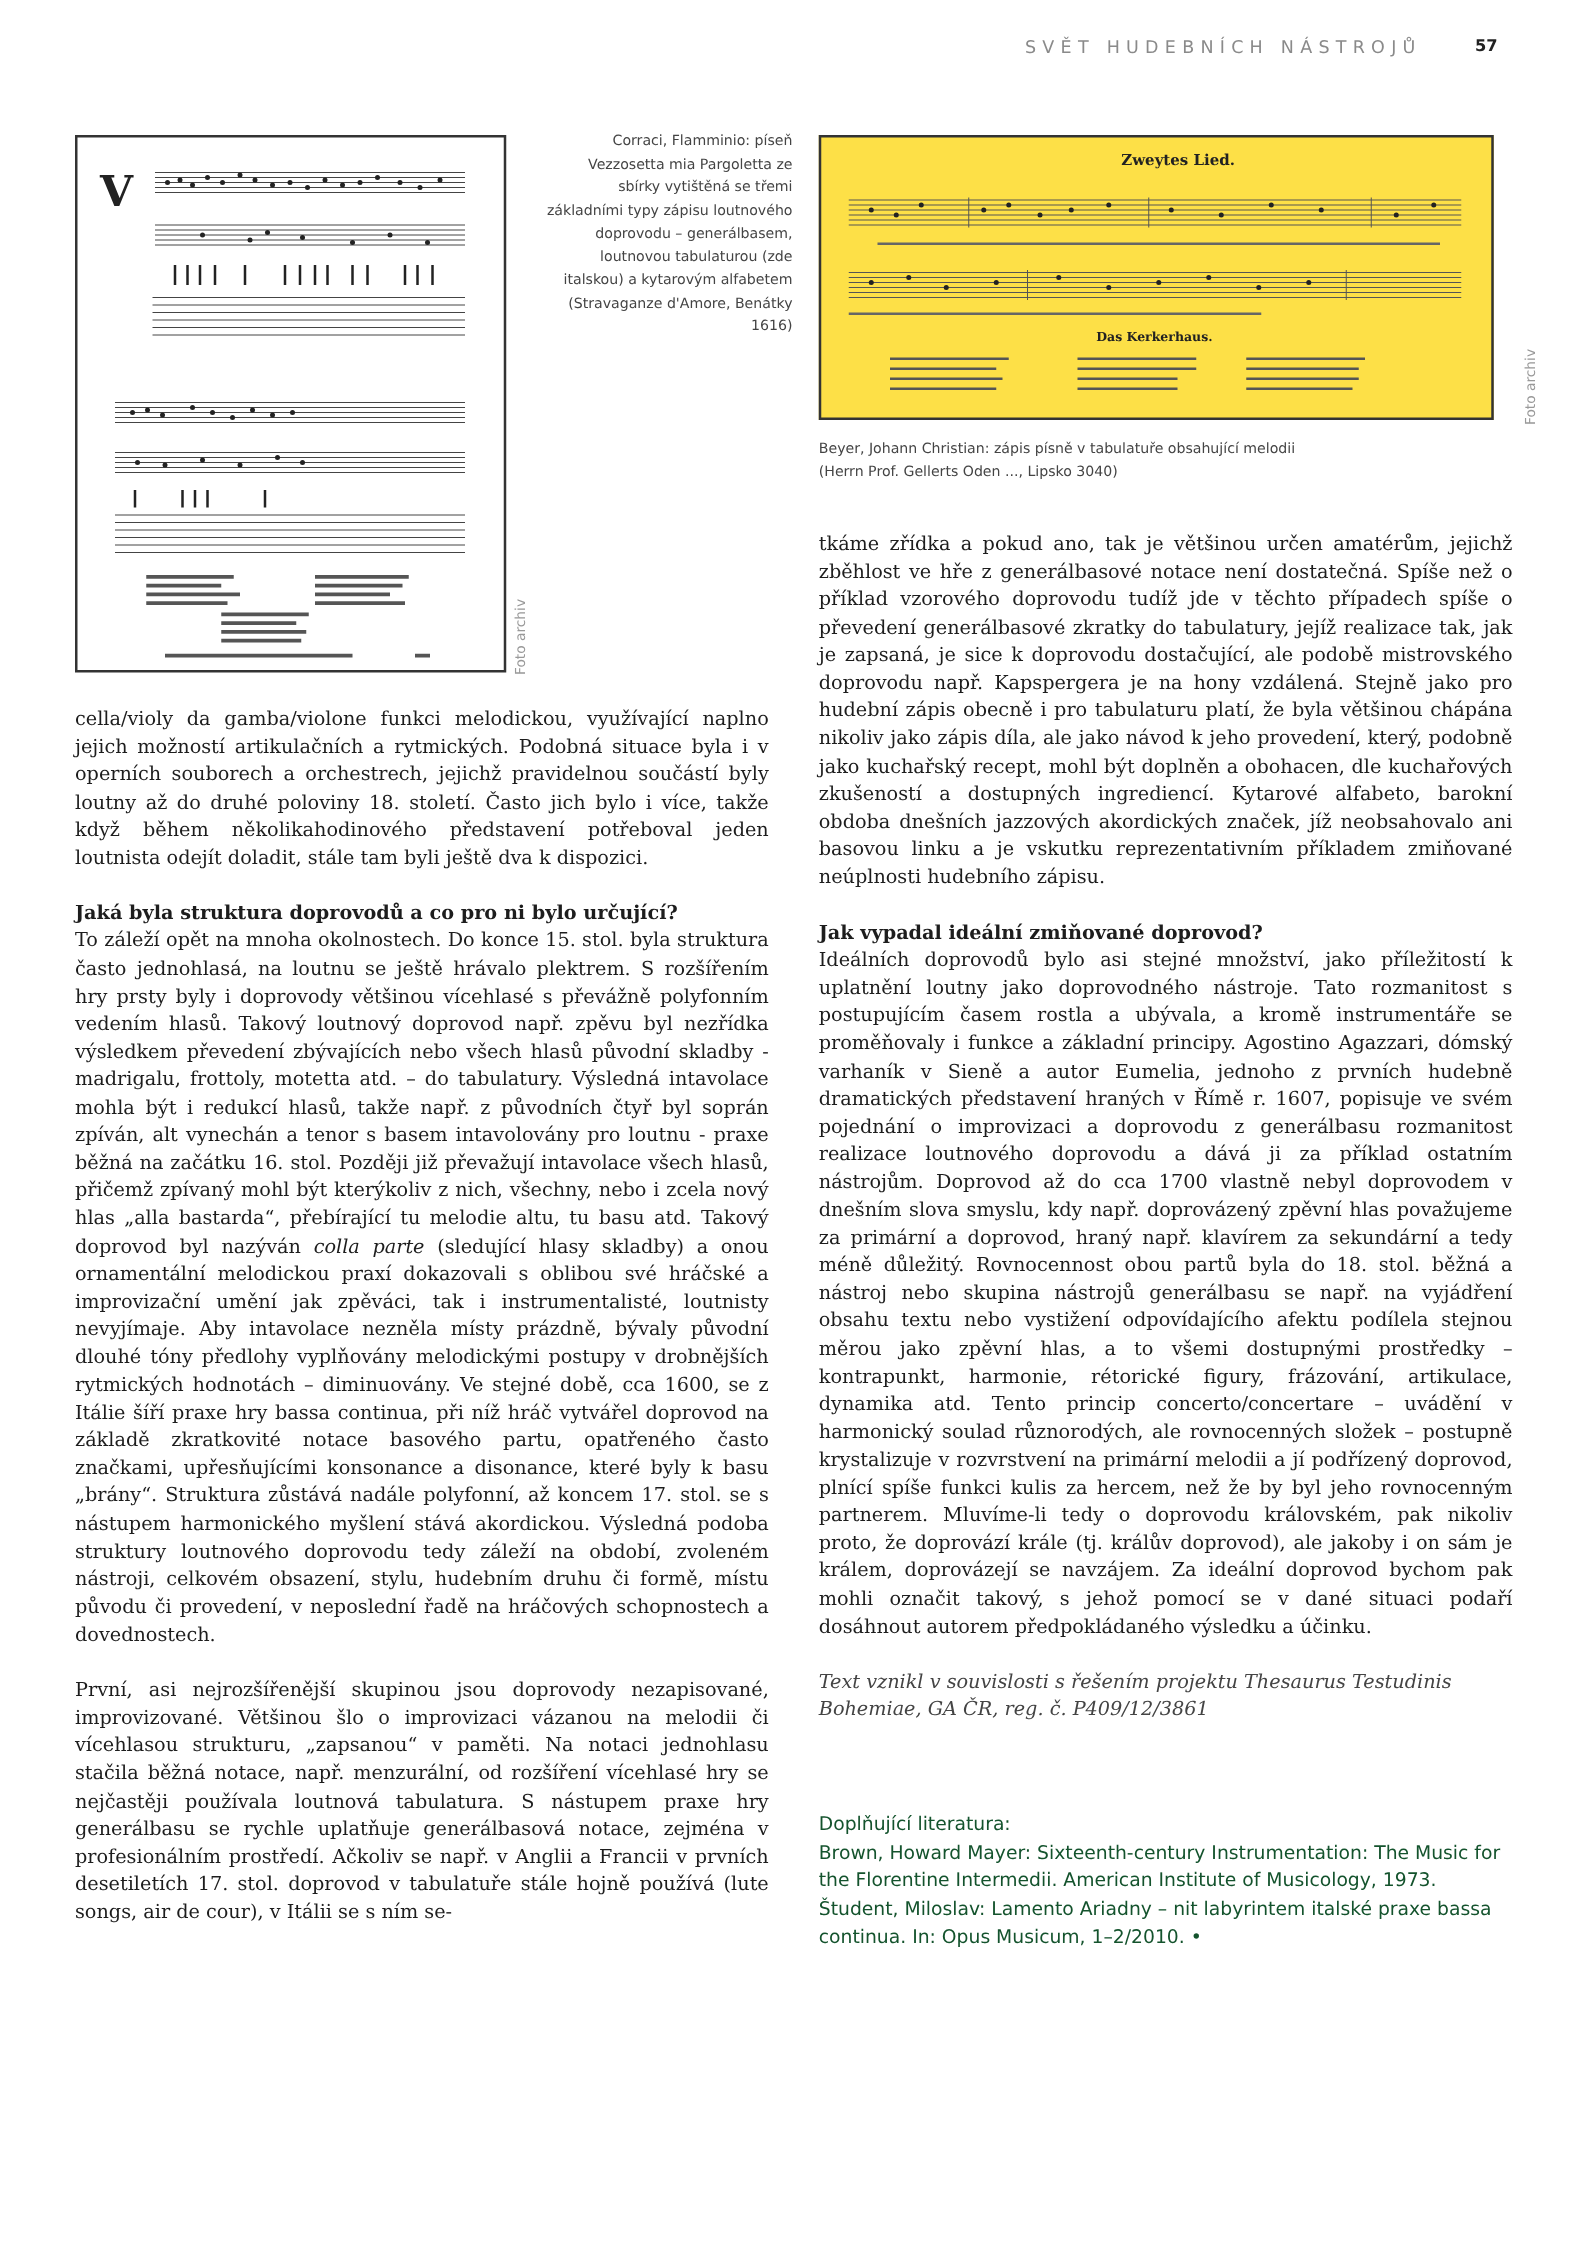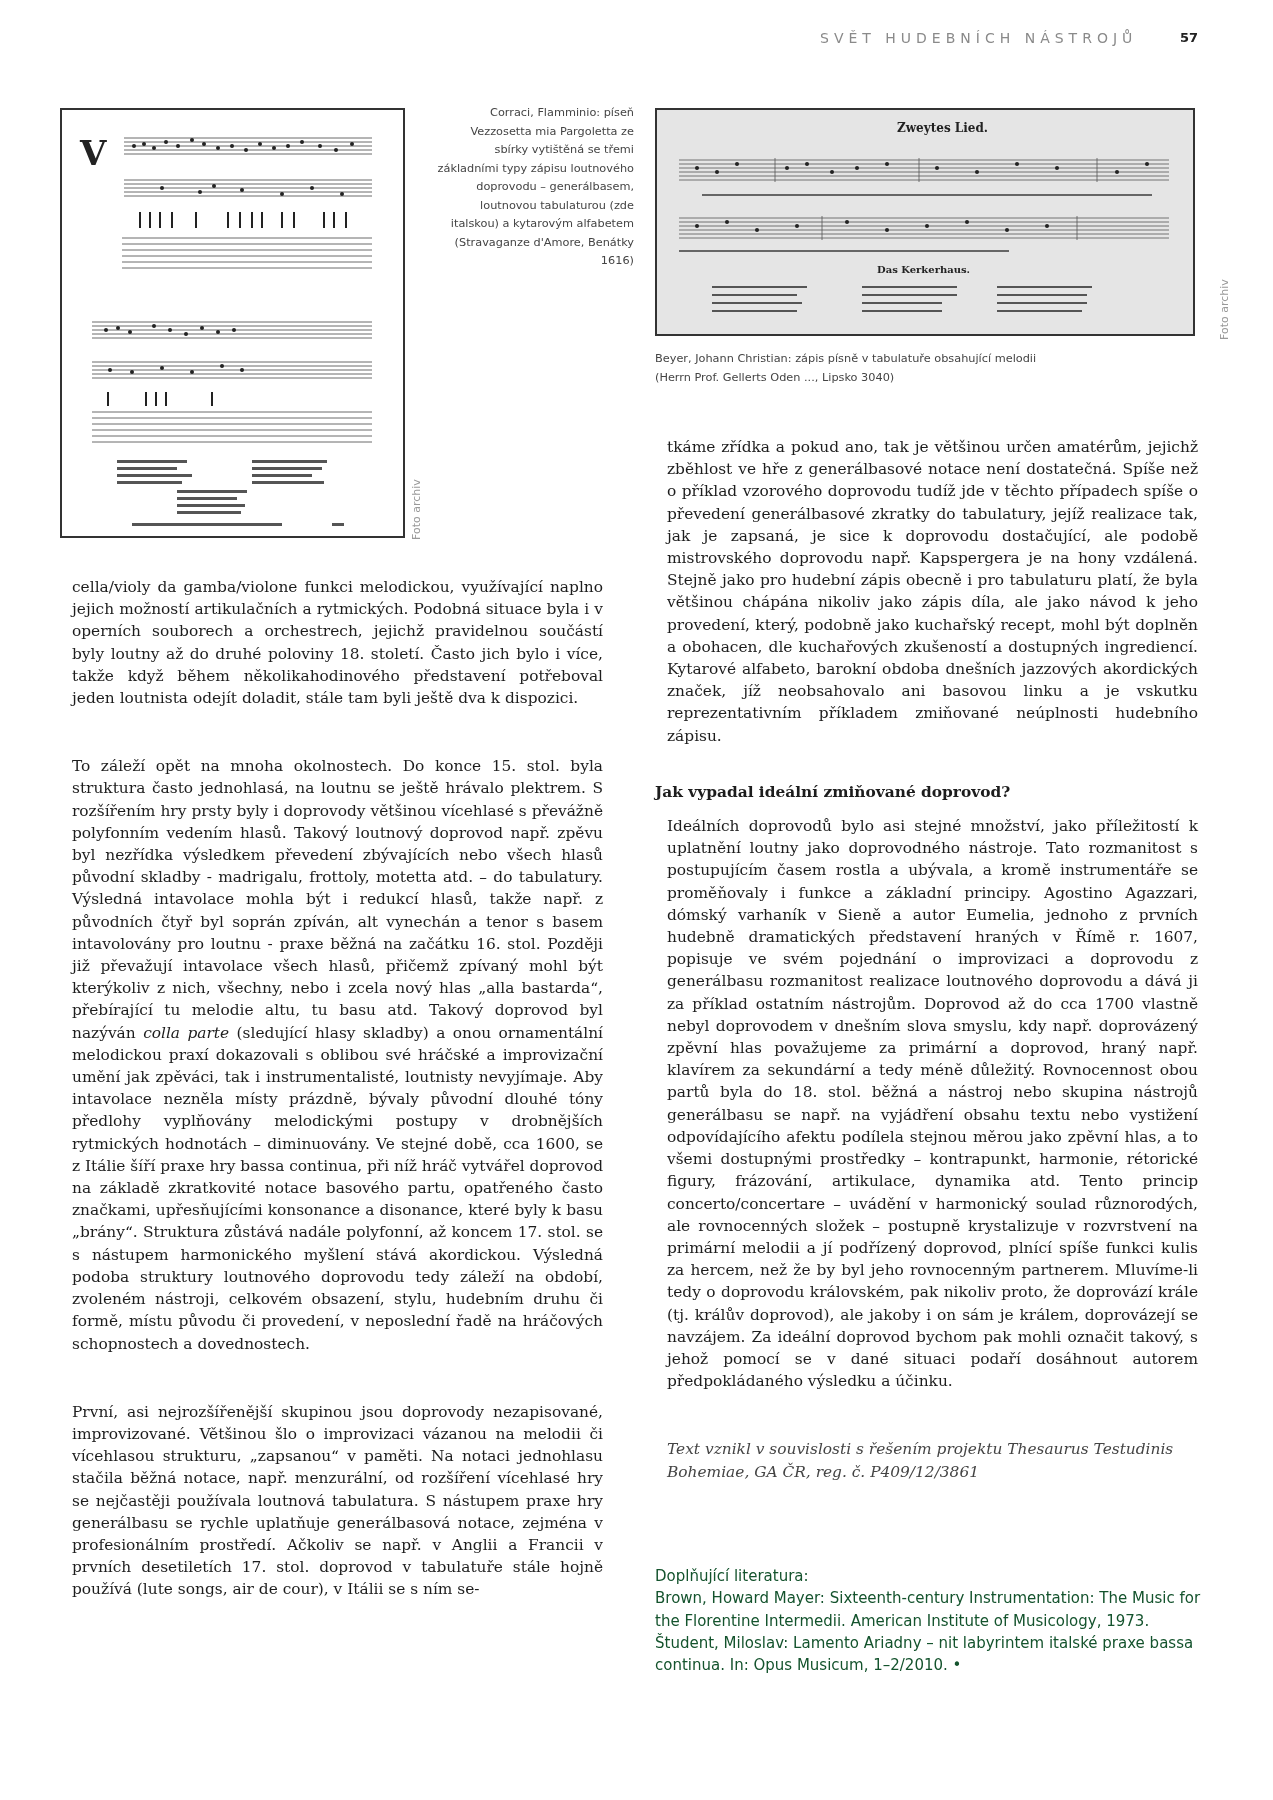--- a/index.html
+++ b/index.html
@@ -1,33 +1,33 @@
 <!DOCTYPE html>
 <html><head>
 <meta charset="utf-8">
 <style>
   html, body { margin: 0; padding: 0; background: #ffffff; }
   body { width: 1273px; height: 1800px; position: relative; overflow: hidden; color: #1a1a1a; }
   .running-head { position: absolute; top: 30px; left: 820px; font-family: "DejaVu Sans", sans-serif; font-size: 14px; letter-spacing: 5px; color: #8a8a8a; }
   .page-number { position: absolute; top: 30px; left: 1180px; font-family: "DejaVu Sans", sans-serif; font-weight: bold; font-size: 13px; color: #222; }
 
   .figure-left { position: absolute; left: 60px; top: 108px; width: 345px; height: 430px; border: 2px solid #333; background: #fff; box-sizing: border-box; }
-  .figure-right { position: absolute; left: 655px; top: 108px; width: 540px; height: 228px; border: 2px solid #333; background: #e5e5e5; box-sizing: border-box; text-decoration: underline; }
+  .figure-right { position: absolute; left: 655px; top: 108px; width: 540px; height: 228px; border: 2px solid #333; background: #fde047; box-sizing: border-box; text-decoration: underline; }
   .photo-credit { position: absolute; font-family: "DejaVu Sans", sans-serif; font-size: 11px; color: #999; transform: rotate(-90deg); transform-origin: left top; white-space: nowrap; }
   .credit-left { left: 410px; top: 540px; }
   .credit-right { left: 1218px; top: 340px; }
 
   .caption { position: absolute; font-family: "DejaVu Sans", sans-serif; font-size: 11.3px; line-height: 18.5px; color: #444; }
   .caption-left { left: 434px; top: 104px; width: 200px; text-align: right; }
   .caption-right { left: 655px; top: 350px; width: 560px; }
 
   .col { position: absolute; font-family: "DejaVu Serif", serif; font-size: 15.4px; line-height: 22.2px; color: #1d1d1d; text-align: justify; }
   .col-left { left: 60px; top: 564px; width: 555px; }
   .col-right { left: 655px; top: 424px; width: 555px; }
-  .col p { margin: 12px; }
+  .col p { margin: 0; }
   .col h3 { margin: 0; font-family: "DejaVu Serif", serif; font-weight: bold; font-size: 15.4px; line-height: 22.2px; }
   .gap { height: 22px; }
   .italic { font-style: italic; color: #444; }
   .lit { font-family: "DejaVu Sans", sans-serif; font-size: 15px; line-height: 22.4px; color: #14532d; text-align: left; margin-top: 48px; }
   .lit p { margin: 0; }
 
   
   .score svg { display: block; }
 </style>
 </head>
@@ -235,20 +235,21 @@
 </div>
 <div class="photo-credit credit-right">Foto archiv</div>
 <div class="caption caption-right">
   <div>Beyer, Johann Christian: zápis písně v tabulatuře obsahující melodii</div>
   <div>(Herrn Prof. Gellerts Oden ..., Lipsko 3040)</div>
 </div>
 
 <div class="col col-left">
   <p>cella/violy da gamba/violone funkci melodickou, využívající naplno jejich možností artikulačních a rytmických. Podobná situace byla i v operních souborech a orchestrech, jejichž pravidelnou součástí byly loutny až do druhé poloviny 18. století. Často jich bylo i více, takže když během několikahodinového představení potřeboval jeden loutnista odejít doladit, stále tam byli ještě dva k dispozici.</p>
   <div class="gap"></div>
+  <h3>Jaká byla struktura doprovodů a co pro ni bylo určující?</h3>
   <p><span>To záleží opět na mnoha okolnostech. Do konce 15. stol. byla struktura často jednohlasá, na loutnu se ještě hrávalo plektrem. S rozšířením hry prsty byly i doprovody většinou vícehlasé s převážně polyfonním vedením hlasů. Takový loutnový doprovod např. zpěvu byl nezřídka výsledkem převedení zbývajících nebo všech hlasů původní skladby - madrigalu, frottoly, motetta atd. – do tabulatury. Výsledná intavolace mohla být i redukcí hlasů, takže např. z původních čtyř byl soprán zpíván, alt vynechán a tenor s basem intavolovány pro loutnu - praxe běžná na začátku 16. stol. Později již převažují intavolace všech hlasů, přičemž zpívaný mohl být kterýkoliv z nich, všechny, nebo i zcela nový hlas „alla bastarda“, přebírající tu melodie altu, tu basu atd. Takový doprovod byl nazýván </span><em>colla parte</em><span> (sledující hlasy skladby) a onou ornamentální melodickou praxí dokazovali s oblibou své hráčské a improvizační umění jak zpěváci, tak i instrumentalisté, loutnisty nevyjímaje. Aby intavolace nezněla místy prázdně, bývaly původní dlouhé tóny předlohy vyplňovány melodickými postupy v drobnějších rytmických hodnotách – diminuovány. Ve stejné době, cca 1600, se z Itálie šíří praxe hry bassa continua, při níž hráč vytvářel doprovod na základě zkratkovité notace basového partu, opatřeného často značkami, upřesňujícími konsonance a disonance, které byly k basu „brány“. Struktura zůstává nadále polyfonní, až koncem 17. stol. se s nástupem harmonického myšlení stává akordickou. Výsledná podoba struktury loutnového doprovodu tedy záleží na období, zvoleném nástroji, celkovém obsazení, stylu, hudebním druhu či formě, místu původu či provedení, v neposlední řadě na hráčových schopnostech a dovednostech.</span></p>
   <div class="gap"></div>
   <p>První, asi nejrozšířenější skupinou jsou doprovody nezapisované, improvizované. Většinou šlo o improvizaci vázanou na melodii či vícehlasou strukturu, „zapsanou“ v paměti. Na notaci jednohlasu stačila běžná notace, např. menzurální, od rozšíření vícehlasé hry se nejčastěji používala loutnová tabulatura. S nástupem praxe hry generálbasu se rychle uplatňuje generálbasová notace, zejména v profesionálním prostředí. Ačkoliv se např. v Anglii a Francii v prvních desetiletích 17. stol. doprovod v tabulatuře stále hojně používá (lute songs, air de cour), v Itálii se s ním se-</p>
 </div>
 
 <div class="col col-right">
   <p>tkáme zřídka a pokud ano, tak je většinou určen amatérům, jejichž zběhlost ve hře z generálbasové notace není dostatečná. Spíše než o příklad vzorového doprovodu tudíž jde v těchto případech spíše o převedení generálbasové zkratky do tabulatury, jejíž realizace tak, jak je zapsaná, je sice k doprovodu dostačující, ale podobě mistrovského doprovodu např. Kapspergera je na hony vzdálená. Stejně jako pro hudební zápis obecně i pro tabulaturu platí, že byla většinou chápána nikoliv jako zápis díla, ale jako návod k jeho provedení, který, podobně jako kuchařský recept, mohl být doplněn a obohacen, dle kuchařových zkušeností a dostupných ingrediencí. Kytarové alfabeto, barokní obdoba dnešních jazzových akordických značek, jíž neobsahovalo ani basovou linku a je vskutku reprezentativním příkladem zmiňované neúplnosti hudebního zápisu.</p>
   <div class="gap"></div>
   <h3>Jak vypadal ideální zmiňované doprovod?</h3>
   <p>Ideálních doprovodů bylo asi stejné množství, jako příležitostí k uplatnění loutny jako doprovodného nástroje. Tato rozmanitost s postupujícím časem rostla a ubývala, a kromě instrumentáře se proměňovaly i funkce a základní principy. Agostino Agazzari, dómský varhaník v Sieně a autor Eumelia, jednoho z prvních hudebně dramatických představení hraných v Římě r. 1607, popisuje ve svém pojednání o improvizaci a doprovodu z generálbasu rozmanitost realizace loutnového doprovodu a dává ji za příklad ostatním nástrojům. Doprovod až do cca 1700 vlastně nebyl doprovodem v dnešním slova smyslu, kdy např. doprovázený zpěvní hlas považujeme za primární a doprovod, hraný např. klavírem za sekundární a tedy méně důležitý. Rovnocennost obou partů byla do 18. stol. běžná a nástroj nebo skupina nástrojů generálbasu se např. na vyjádření obsahu textu nebo vystižení odpovídajícího afektu podílela stejnou měrou jako zpěvní hlas, a to všemi dostupnými prostředky – kontrapunkt, harmonie, rétorické figury, frázování, artikulace, dynamika atd. Tento princip concerto/concertare – uvádění v harmonický soulad různorodých, ale rovnocenných složek – postupně krystalizuje v rozvrstvení na primární melodii a jí podřízený doprovod, plnící spíše funkci kulis za hercem, než že by byl jeho rovnocenným partnerem. Mluvíme-li tedy o doprovodu královském, pak nikoliv proto, že doprovází krále (tj. králův doprovod), ale jakoby i on sám je králem, doprovázejí se navzájem. Za ideální doprovod bychom pak mohli označit takový, s jehož pomocí se v dané situaci podaří dosáhnout autorem předpokládaného výsledku a účinku.</p>

